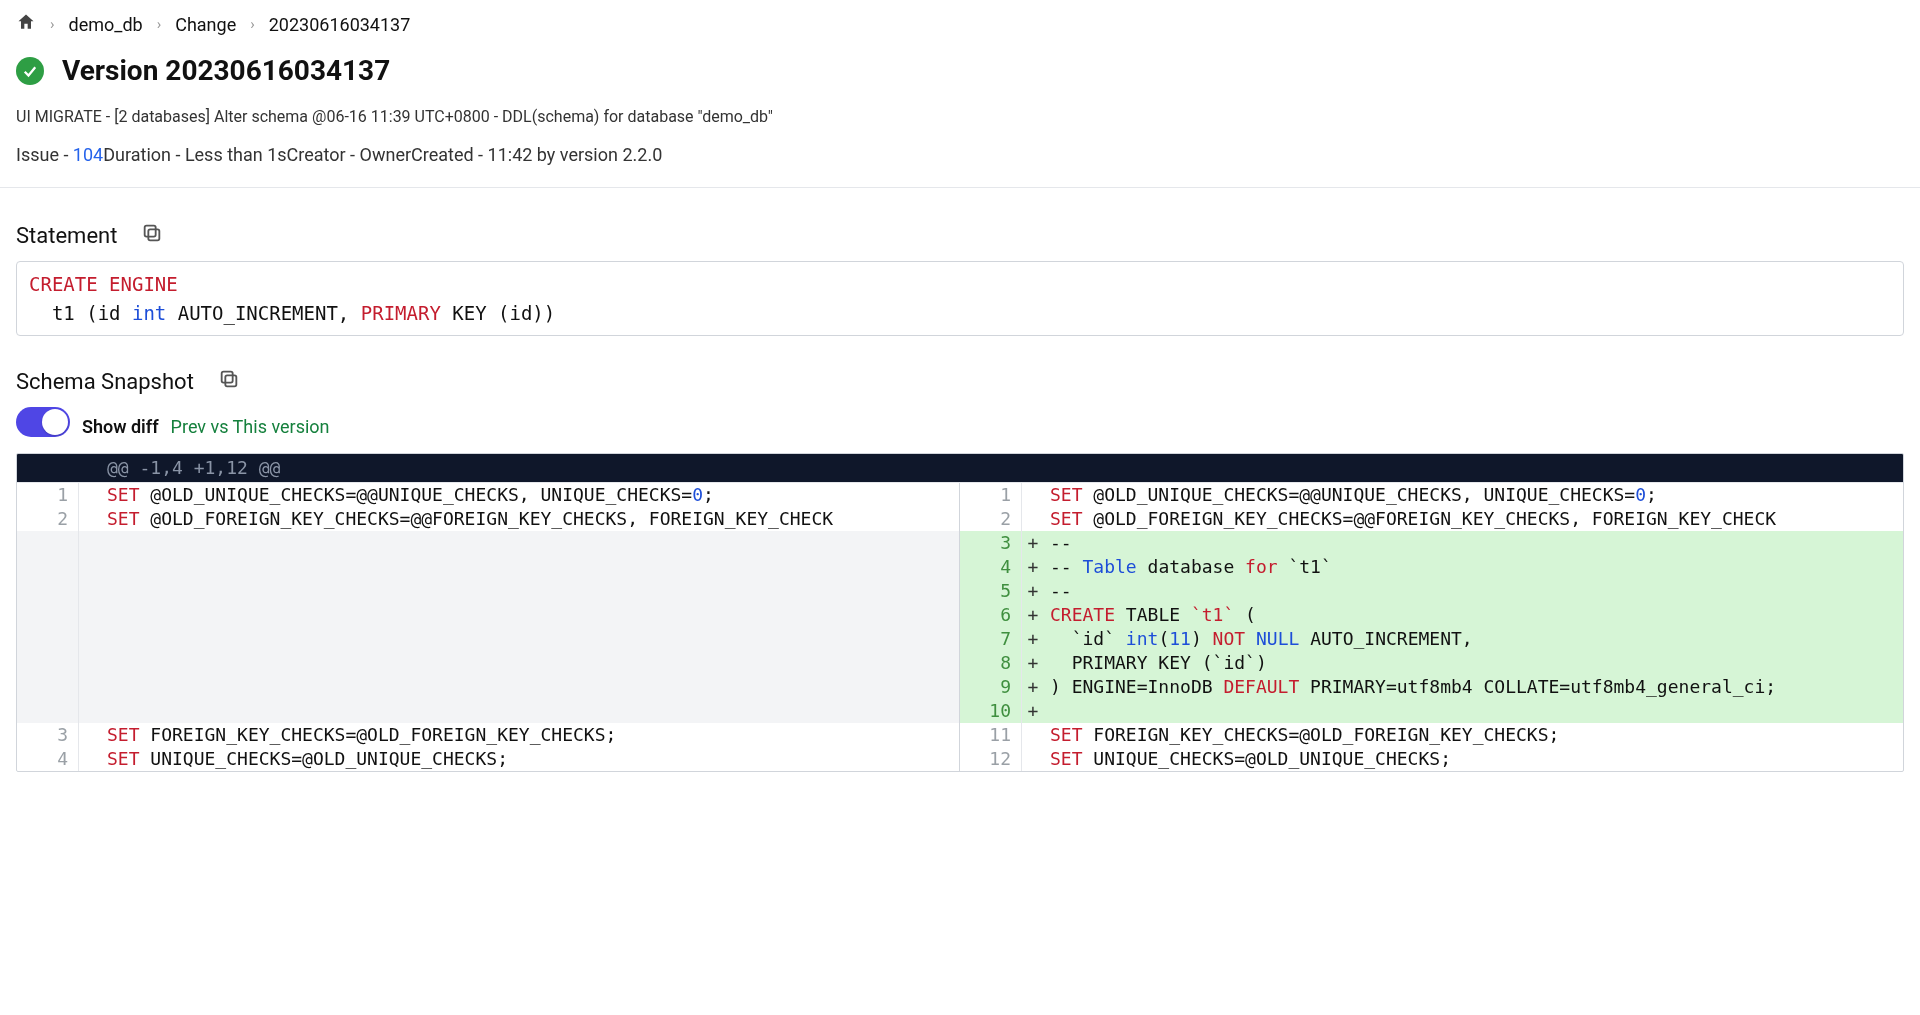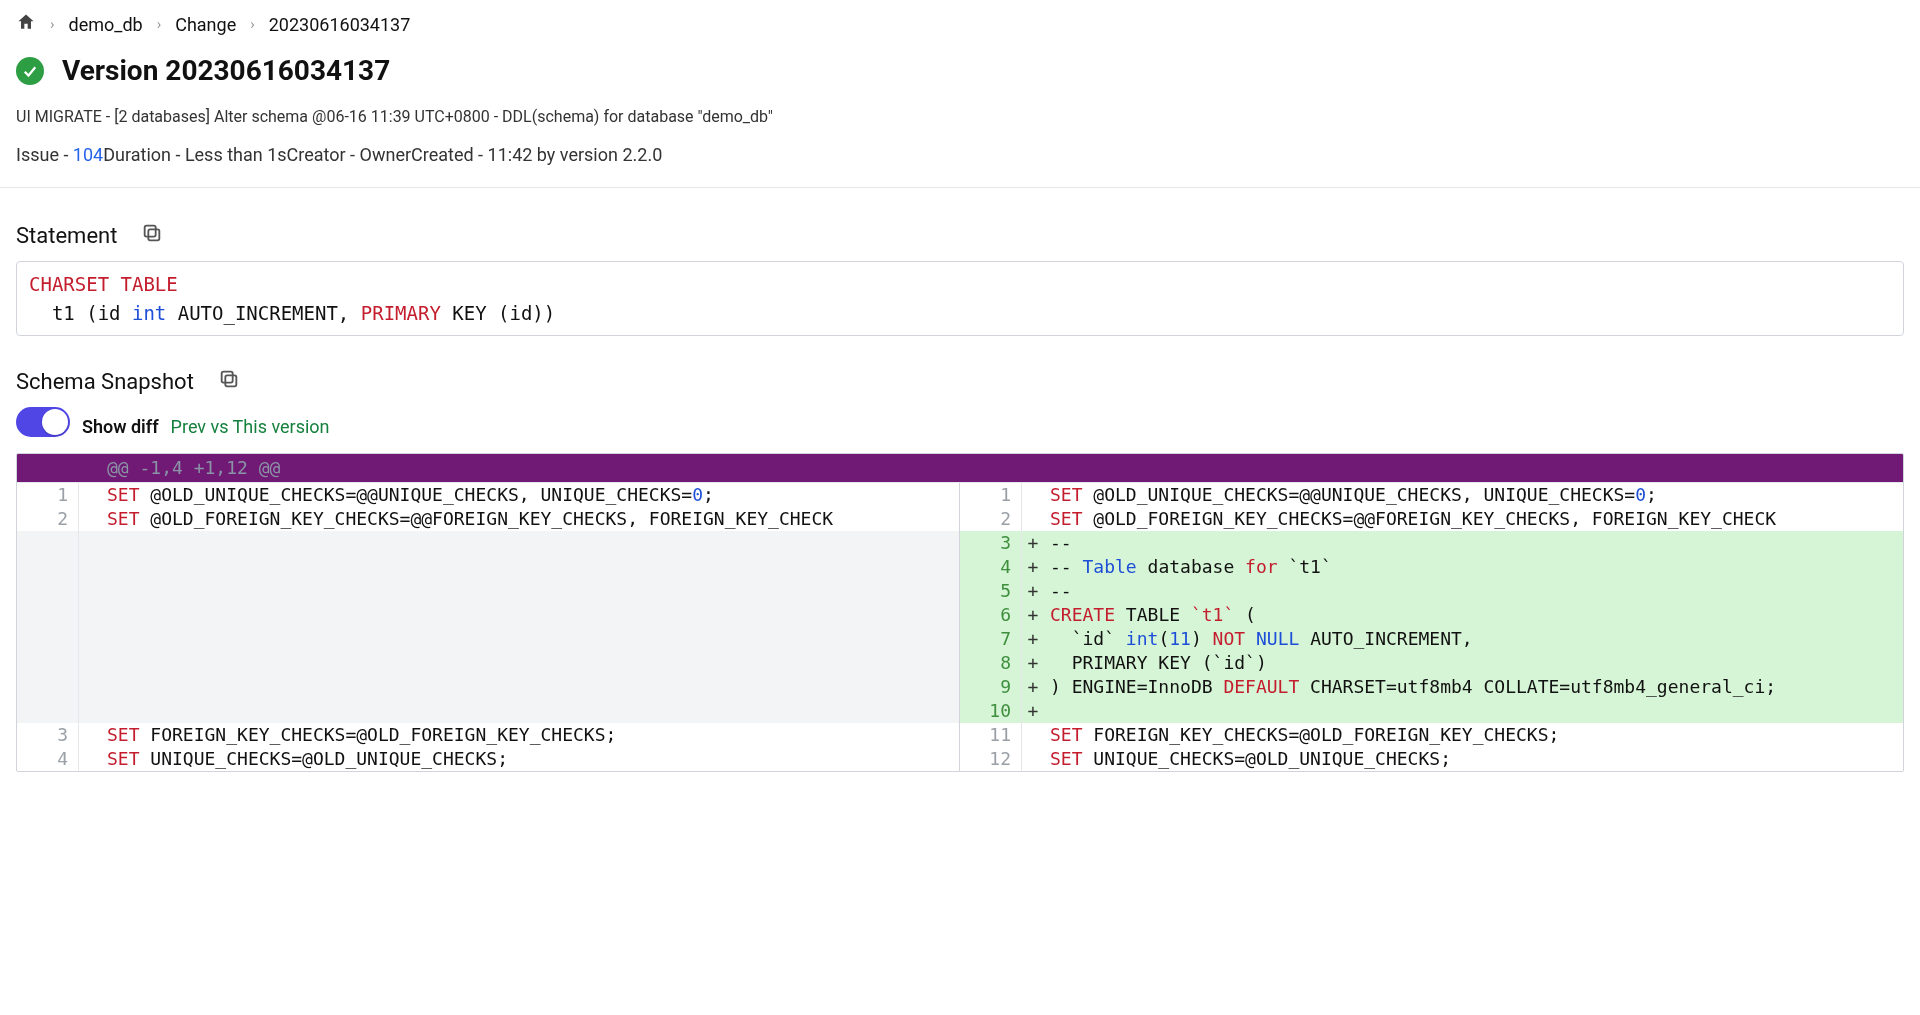--- a/index.html
+++ b/index.html
@@ -118,21 +118,21 @@
   
   .diff-wrap {
     border: 1px solid #d1d5db;
     border-radius: 2px;
     font-family: ui-monospace, SFMono-Regular, Menlo, Consolas, monospace;
     font-size: 18px;
     line-height: 24px;
     overflow: hidden;
   }
   .hunk-header {
-    background: #701a75;
+    background: #0f172a;
     color: #8a94a6;
     padding: 2px 0 2px 90px;
     border-bottom: 1px solid #e5e7eb;
   }
   .diff-body { display: flex; }
   .diff-side { flex: 1 1 50%; min-width: 0; }
   .diff-side.left { border-right: 1px solid #d1d5db; }
   .diff-row {
     display: flex;
     align-items: stretch;
@@ -221,21 +221,21 @@
 
   <div class="section-header">
     <span>Statement</span>
     <span>
       <svg class="copy-icon" viewBox="0 0 24 24" fill="none" stroke="currentColor" stroke-width="2">
         <rect x="8" y="8" width="12" height="12" rx="2"></rect>
           <rect x="4" y="4" width="12" height="12" rx="2"></rect>
       </svg>
     </span>
   </div>
-  <pre class="statement-box" id="statement-box"><span class="kw-red">CHARSET TABLE</span><span>
+  <pre class="statement-box" id="statement-box"><span class="kw-red">CREATE ENGINE</span><span>
   t1 (id </span><span class="kw-blue">int</span><span> AUTO_INCREMENT, </span><span class="kw-red">PRIMARY</span><span> KEY (id))</span></pre>
 
   <div class="section-header">
     <span>Schema Snapshot</span>
     <span>
       <svg class="copy-icon" viewBox="0 0 24 24" fill="none" stroke="currentColor" stroke-width="2">
         <rect x="8" y="8" width="12" height="12" rx="2"></rect>
           <rect x="4" y="4" width="12" height="12" rx="2"></rect>
       </svg>
     </span>
@@ -268,21 +268,21 @@
         </div>
       <div class="diff-side right" id="diff-right">
           <div class="diff-row ctx"><span class="gutter">1</span><span class="mark-col"></span><span class="code-col"><span class="tok-kw">SET</span><span> @OLD_UNIQUE_CHECKS=@@UNIQUE_CHECKS, UNIQUE_CHECKS=</span><span class="tok-type">0</span><span>;</span></span></div>
           <div class="diff-row ctx"><span class="gutter">2</span><span class="mark-col"></span><span class="code-col"><span class="tok-kw">SET</span><span> @OLD_FOREIGN_KEY_CHECKS=@@FOREIGN_KEY_CHECKS, FOREIGN_KEY_CHECK</span></span></div>
           <div class="diff-row add"><span class="gutter">3</span><span class="mark-col">+</span><span class="code-col"><span>--</span></span></div>
           <div class="diff-row add"><span class="gutter">4</span><span class="mark-col">+</span><span class="code-col"><span>-- </span><span class="tok-type">Table</span><span> database </span><span class="tok-kw">for</span><span> `t1`</span></span></div>
           <div class="diff-row add"><span class="gutter">5</span><span class="mark-col">+</span><span class="code-col"><span>--</span></span></div>
           <div class="diff-row add"><span class="gutter">6</span><span class="mark-col">+</span><span class="code-col"><span class="tok-kw">CREATE</span><span> TABLE </span><span class="tok-id">`t1`</span><span> (</span></span></div>
           <div class="diff-row add"><span class="gutter">7</span><span class="mark-col">+</span><span class="code-col"><span>  `id` </span><span class="tok-type">int</span><span>(</span><span class="tok-type">11</span><span>) </span><span class="tok-kw">NOT</span><span> </span><span class="tok-type">NULL</span><span> AUTO_INCREMENT,</span></span></div>
           <div class="diff-row add"><span class="gutter">8</span><span class="mark-col">+</span><span class="code-col"><span>  PRIMARY KEY (`id`)</span></span></div>
-          <div class="diff-row add"><span class="gutter">9</span><span class="mark-col">+</span><span class="code-col"><span>) ENGINE=InnoDB </span><span class="tok-kw">DEFAULT</span><span> CHARSET=utf8mb4 COLLATE=utf8mb4_general_ci;</span></span></div>
+          <div class="diff-row add"><span class="gutter">9</span><span class="mark-col">+</span><span class="code-col"><span>) ENGINE=InnoDB </span><span class="tok-kw">DEFAULT</span><span> PRIMARY=utf8mb4 COLLATE=utf8mb4_general_ci;</span></span></div>
           <div class="diff-row add"><span class="gutter">10</span><span class="mark-col">+</span><span class="code-col"></span></div>
           <div class="diff-row ctx"><span class="gutter">11</span><span class="mark-col"></span><span class="code-col"><span class="tok-kw">SET</span><span> FOREIGN_KEY_CHECKS=@OLD_FOREIGN_KEY_CHECKS;</span></span></div>
           <div class="diff-row ctx"><span class="gutter">12</span><span class="mark-col"></span><span class="code-col"><span class="tok-kw">SET</span><span> UNIQUE_CHECKS=@OLD_UNIQUE_CHECKS;</span></span></div>
         </div>
     </div>
   </div>
 
 </div>
 
 </body></html>

